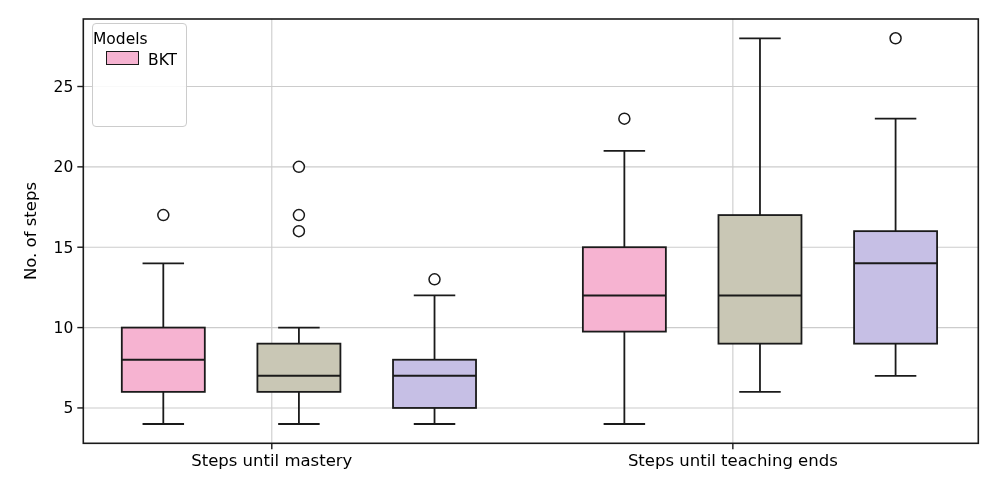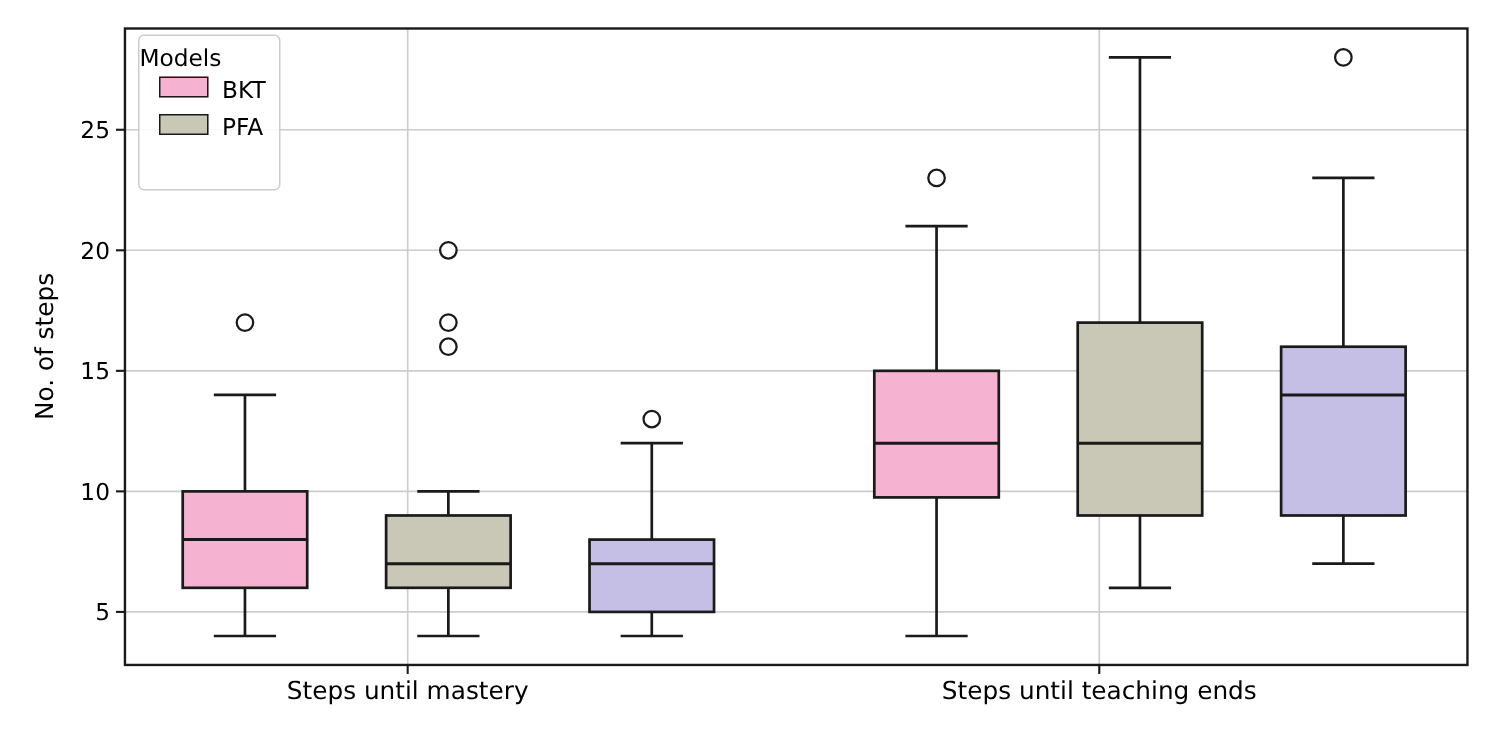--- a/index.html
+++ b/index.html
@@ -108,18 +108,14 @@
     </svg>
 
   <div class="y-axis-label">No. of steps</div>
 
   <div class="legend">
     <div class="legend-title">Models</div>
     <div class="legend-entry">
       <span class="legend-swatch" style="background: rgb(246, 179, 209);"></span>
       <span>BKT</span>
     </div>
-    <div class="legend-entry">
-      <span class="legend-swatch" style="background: rgb(201, 199, 181);"></span>
-      <span>PFA</span>
-    </div>
   </div>
 </div>
 
 </body></html>

